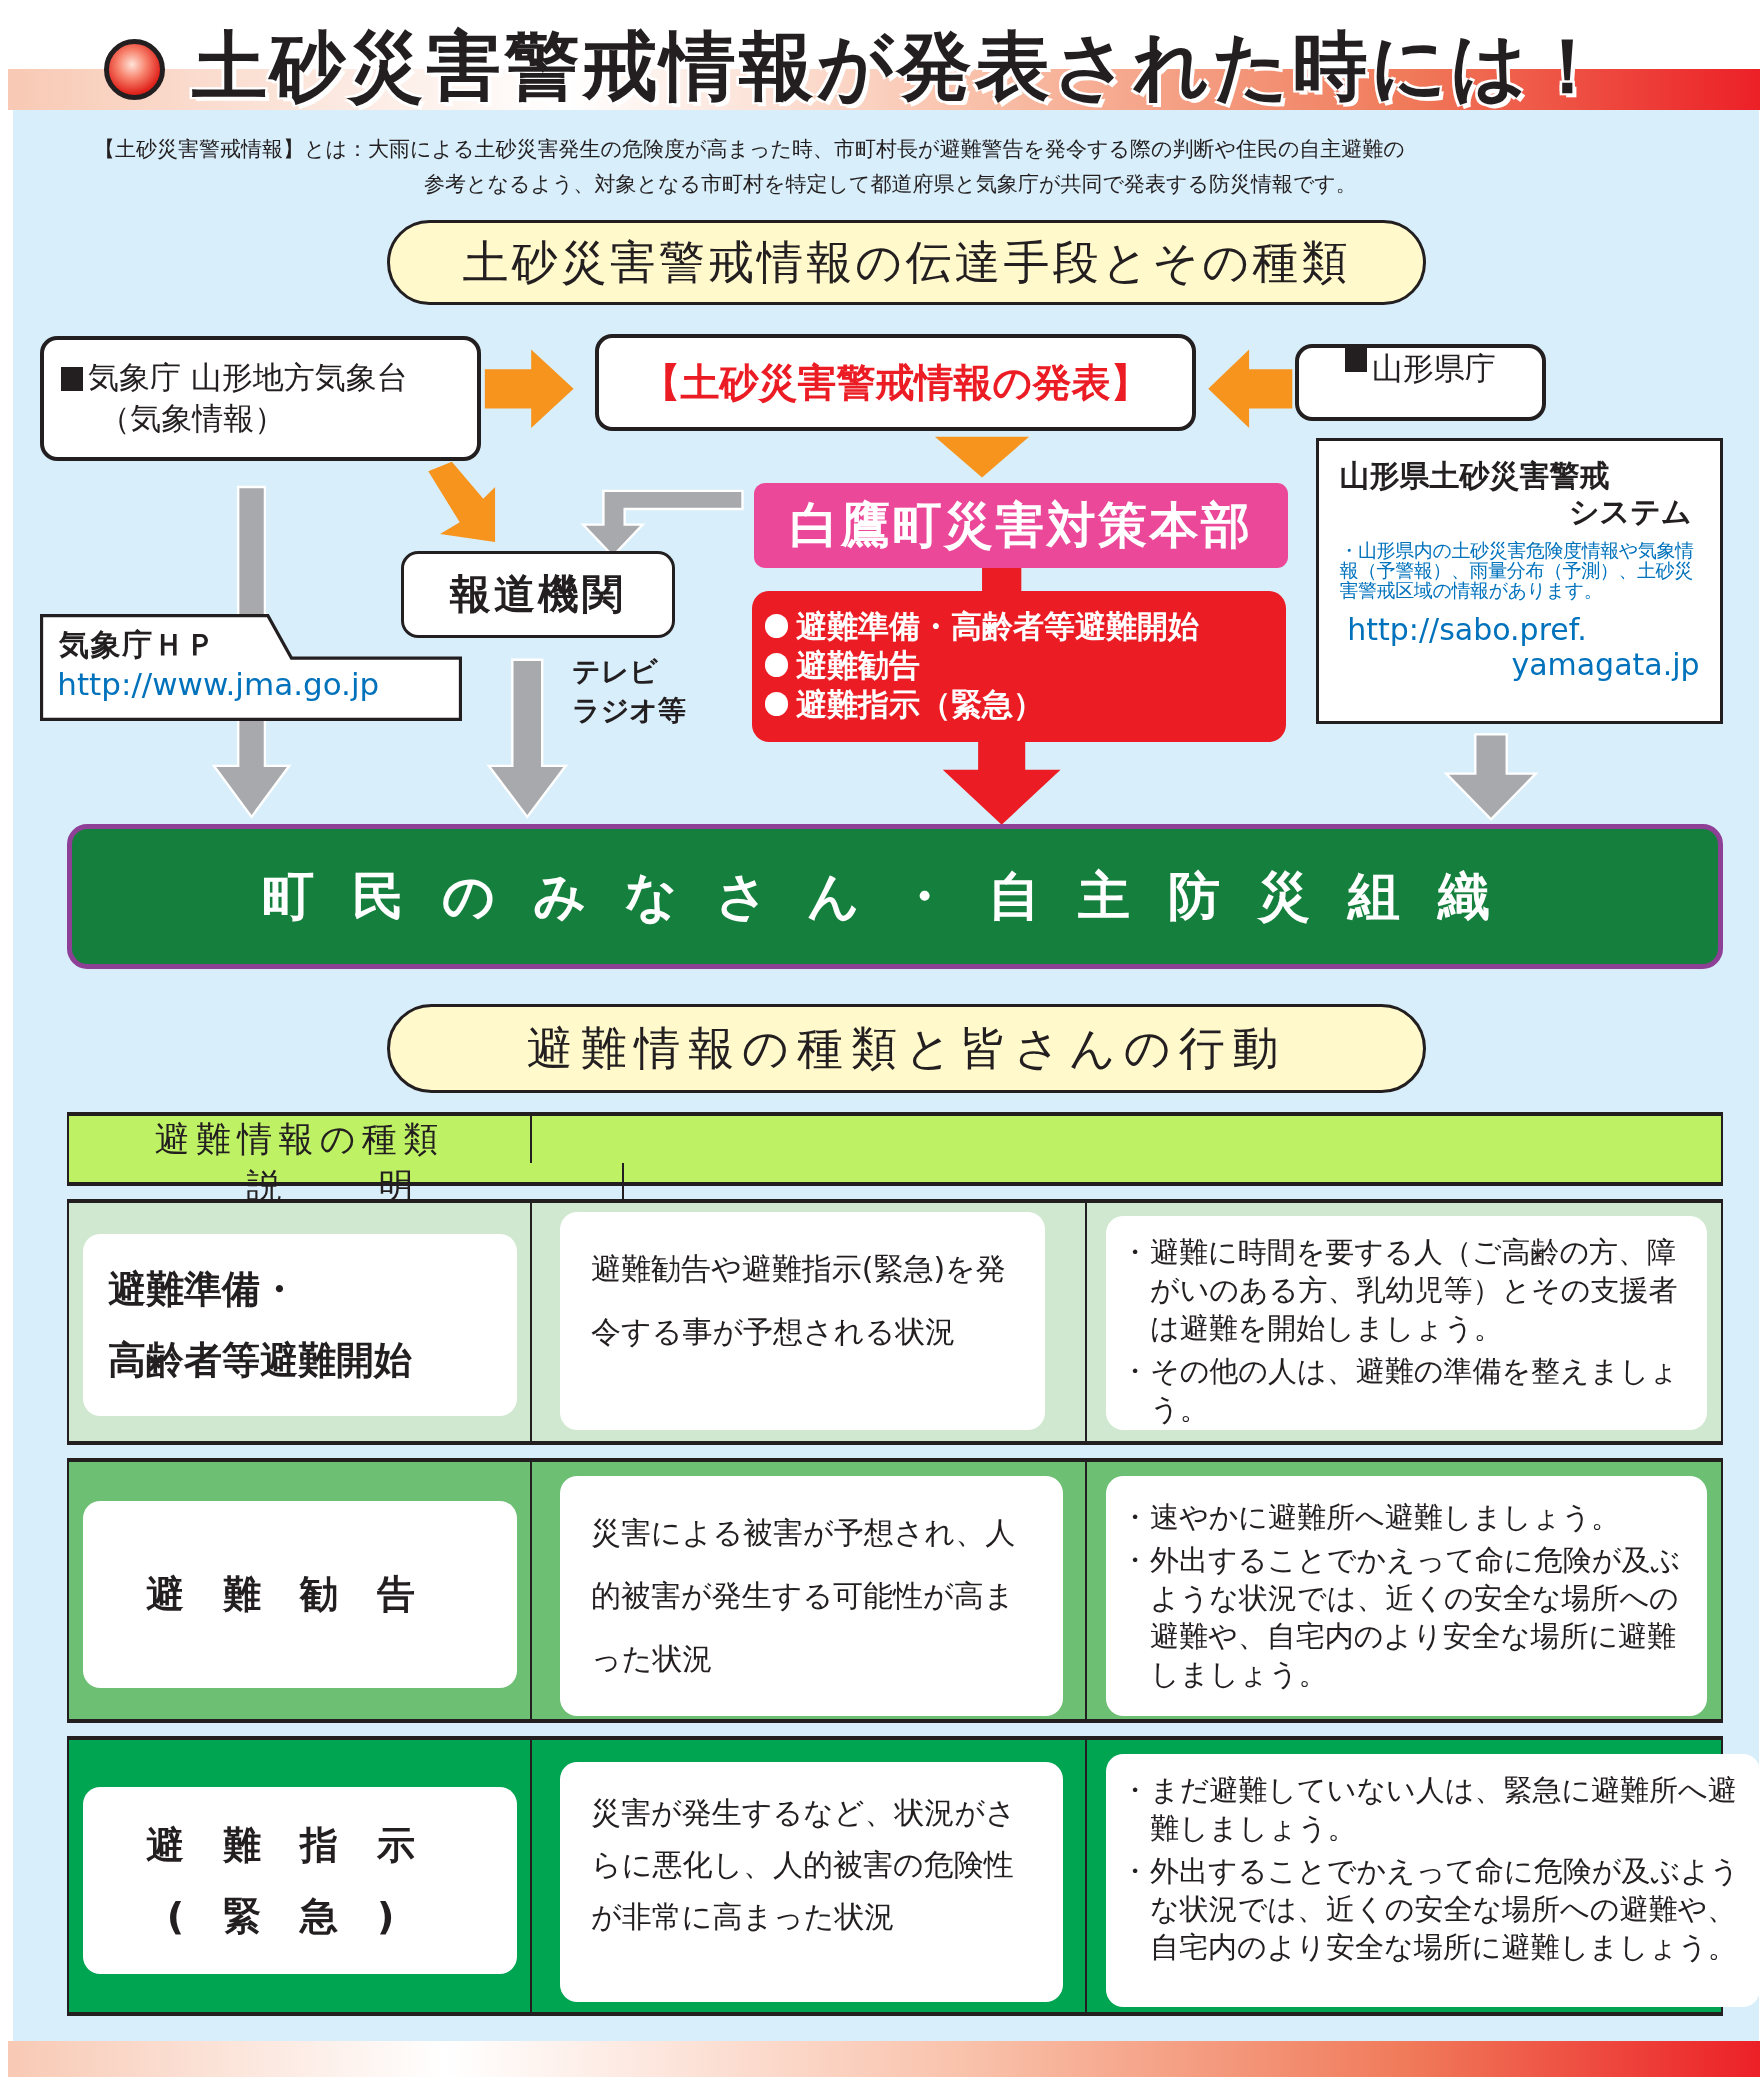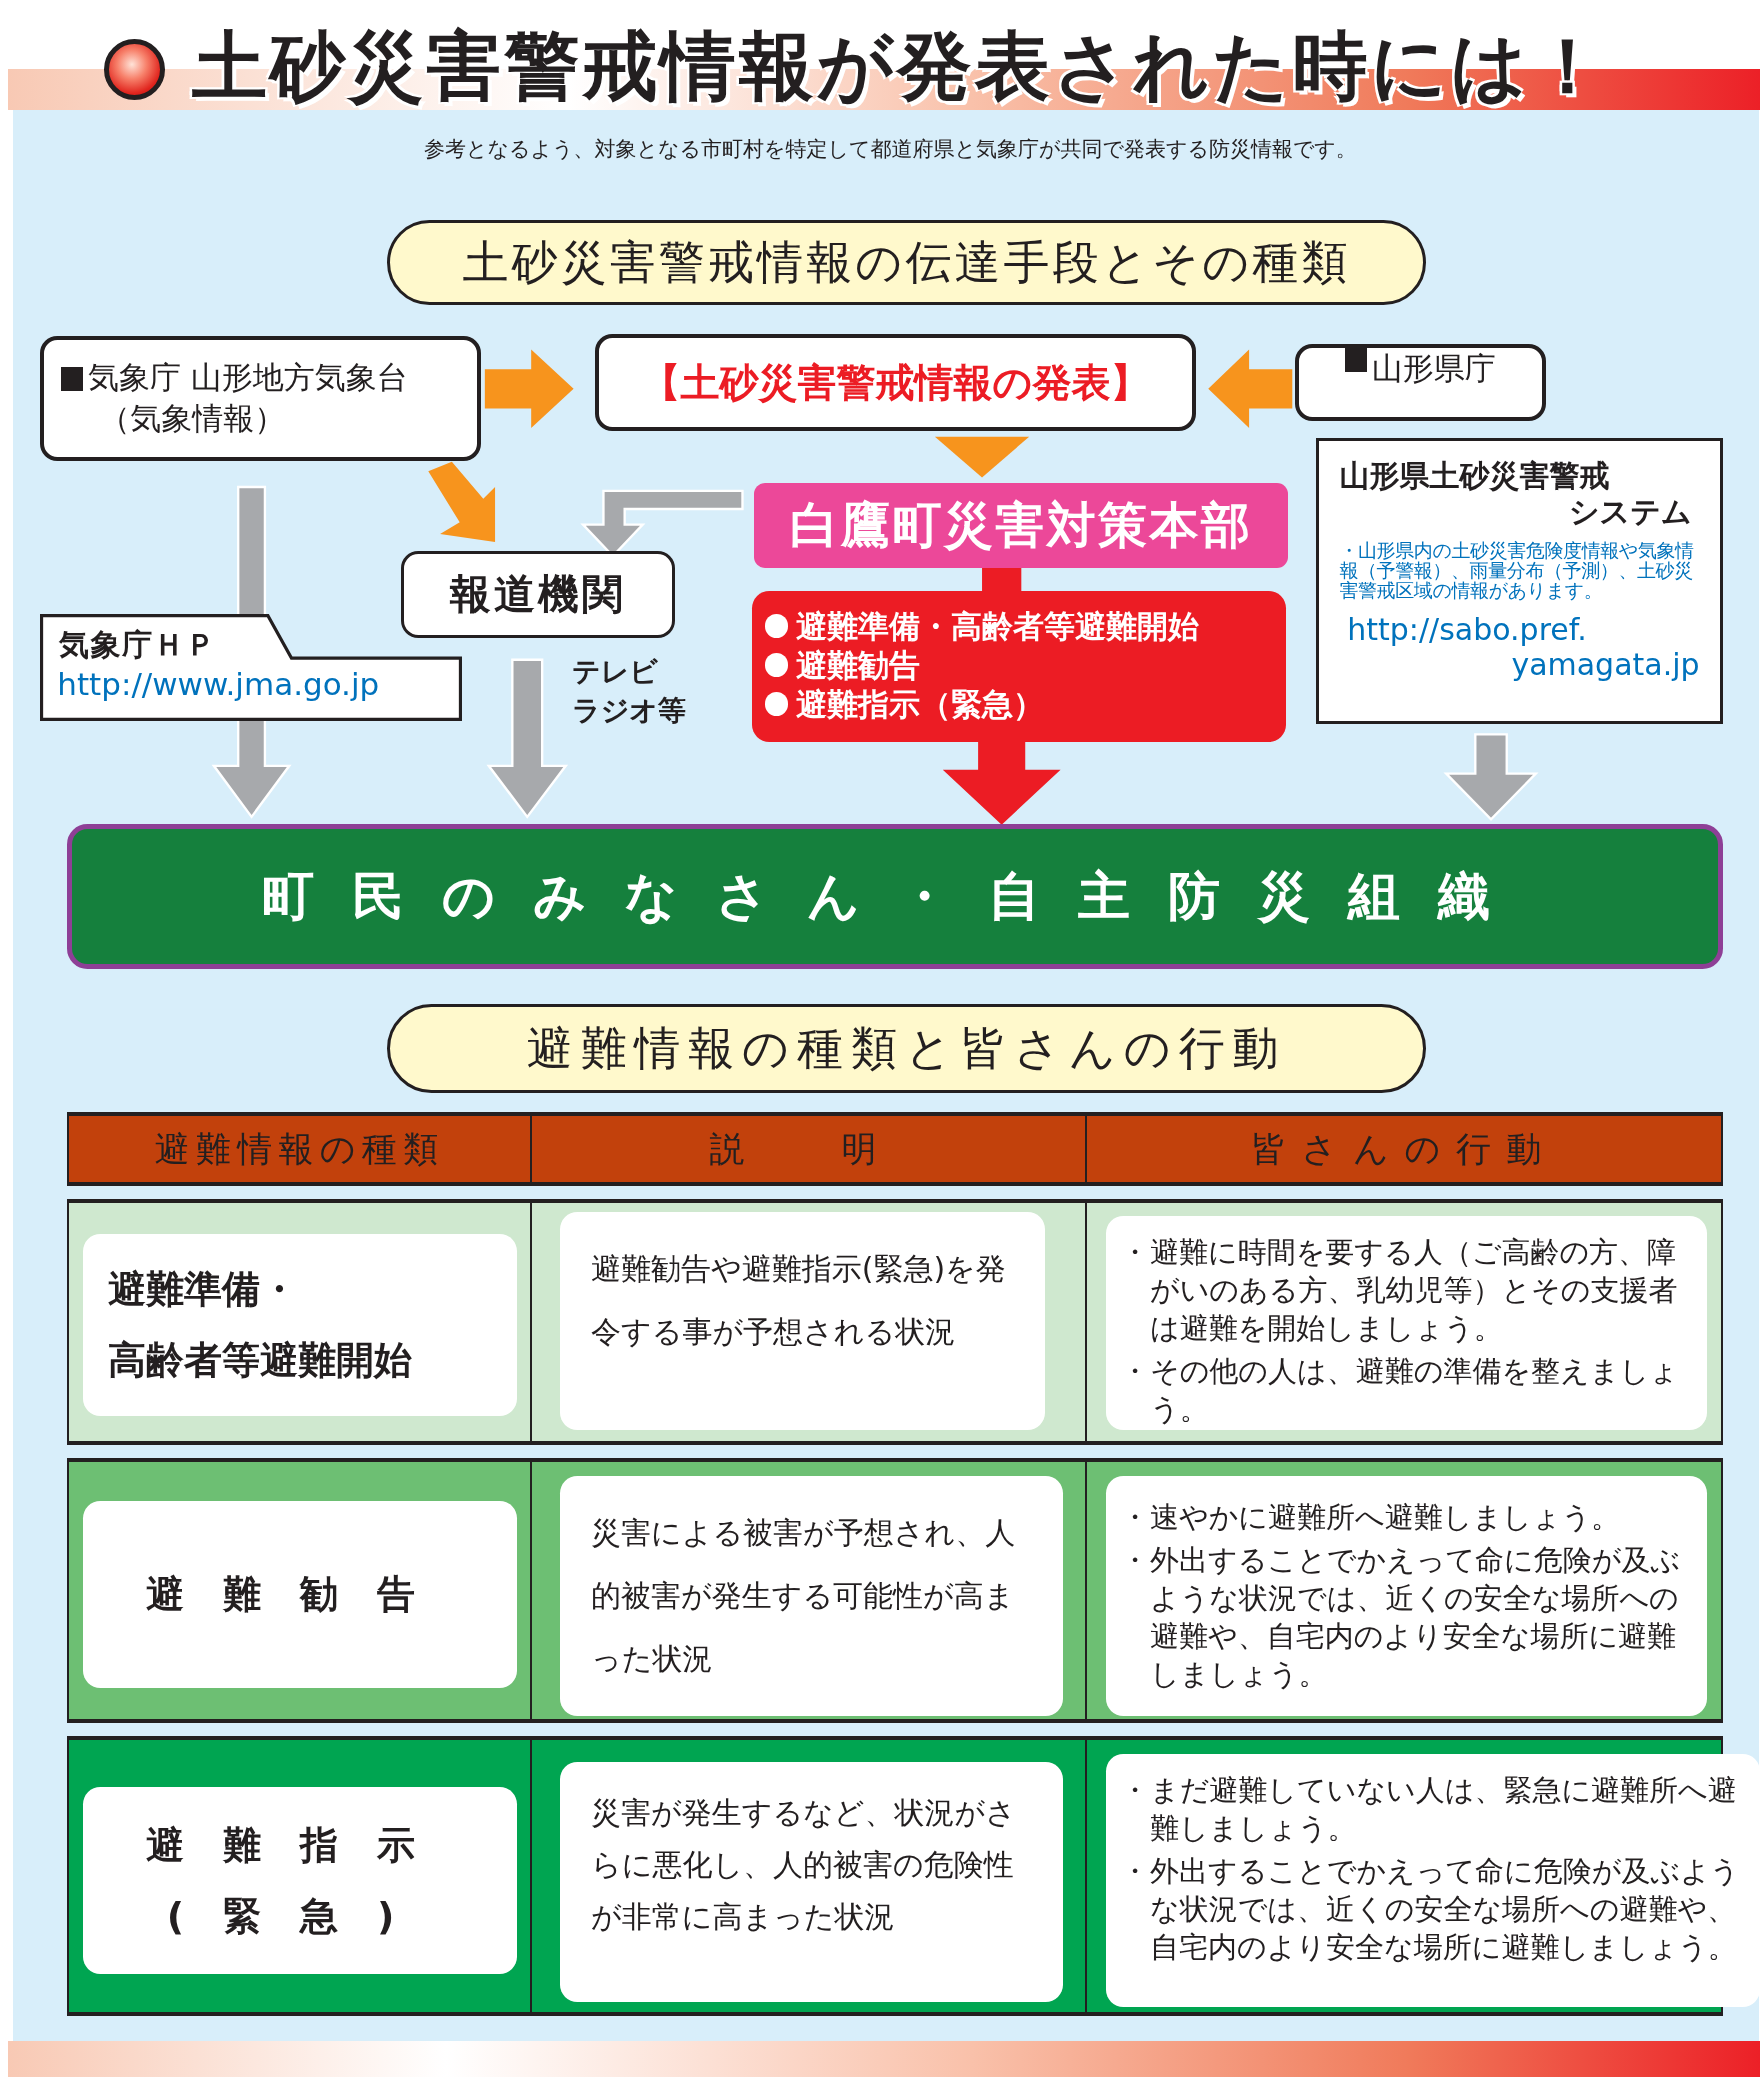--- a/index.html
+++ b/index.html
@@ -50,21 +50,21 @@
   .tvradio { left: 572px; top: 652px; font-size: 28px; line-height: 39px; font-weight: bold; }
   .jmahp { left: 40px; top: 614px; width: 422px; height: 107px; }
   .jmahp svg { position: absolute; left: 0; top: 0; }
   .jmahp .lbl { position: absolute; left: 19px; top: 11px; font-size: 30px; font-weight: bold; letter-spacing: 1.6px; }
   .jmahp .url { position: absolute; left: 17.3px; top: 52px; font-size: 31px; color: #0072bc; }
 
   .people { left: 67px; top: 824px; width: 1656px; height: 145px; background: #15803d; border: 5.5px solid #8e3f96; border-radius: 20.4px;
     display: flex; align-items: center; justify-content: center; color: #fff; font-size: 52px; font-weight: bold; letter-spacing: 38px; }
 
   
-  .thead { left: 67px; top: 1112px; width: 1656px; height: 74px; background: #c2410c; border-top: 4.7px solid #231f20; border-bottom: 4.7px solid #231f20; border-left: 2.4px solid #231f20; border-right: 2.4px solid #231f20; display: flex; }
+  .thead { left: 67px; top: 1112px; width: 1656px; height: 74px; background: #bef264; border-top: 4.7px solid #231f20; border-bottom: 4.7px solid #231f20; border-left: 2.4px solid #231f20; border-right: 2.4px solid #231f20; display: flex; flex-direction: column; }
   .thead .c { display: flex; align-items: center; justify-content: center; font-size: 35px; letter-spacing: 6.3px; border-right: 2.4px solid #231f20; }
   .thead .c:last-child { border-right: none; }
   .c1 { width: 463px; } .c2 { width: 555px; } .c3 { flex: 1; }
   .row { left: 67px; width: 1656px; border-top: 4.7px solid #231f20; border-bottom: 4.7px solid #231f20; border-left: 2.4px solid #231f20; border-right: 2.4px solid #231f20; display: flex; }
   .row .cell { position: relative; border-right: 2.4px solid #231f20; }
   .row .cell:last-child { border-right: none; }
   .card { position: absolute; background: #fff; border-radius: 17.3px; }
   .kind { display: flex; flex-direction: column; justify-content: center; font-size: 38px; font-weight: bold; }
   .kind.spaced { align-items: center; letter-spacing: 39px; }
   .desc-card { padding: 25px 31px; font-size: 30px; line-height: 63px; }
@@ -76,20 +76,21 @@
 <body>
 
 <div class="abs band-top"></div>
 <div class="abs panel"></div>
 <div class="abs band-bottom"></div>
 
 <div class="abs bullet-ball"></div>
 <div class="abs main-title">土砂災害警戒情報が発表された時には！</div>
 
 <div class="abs intro">
+  <span>【土砂災害警戒情報】とは：大雨による土砂災害発生の危険度が高まった時、市町村長が避難警告を発令する際の判断や住民の自主避難の</span>
   <span class="l2">参考となるよう、対象となる市町村を特定して都道府県と気象庁が共同で発表する防災情報です。</span>
 </div>
 
 <div class="abs pill" style="left:387px;top:220px;width:1039px;height:85px;">土砂災害警戒情報の伝達手段とその種類</div>
 
 <svg class="abs" style="left:0;top:0;" width="1763" height="864" viewBox="0 0 2244 1100">
 
   <g>
     <polygon points="617,470 676,470 676,445 730,495 676,545 676,520 617,520" fill="#f7941d"></polygon>
   </g>

